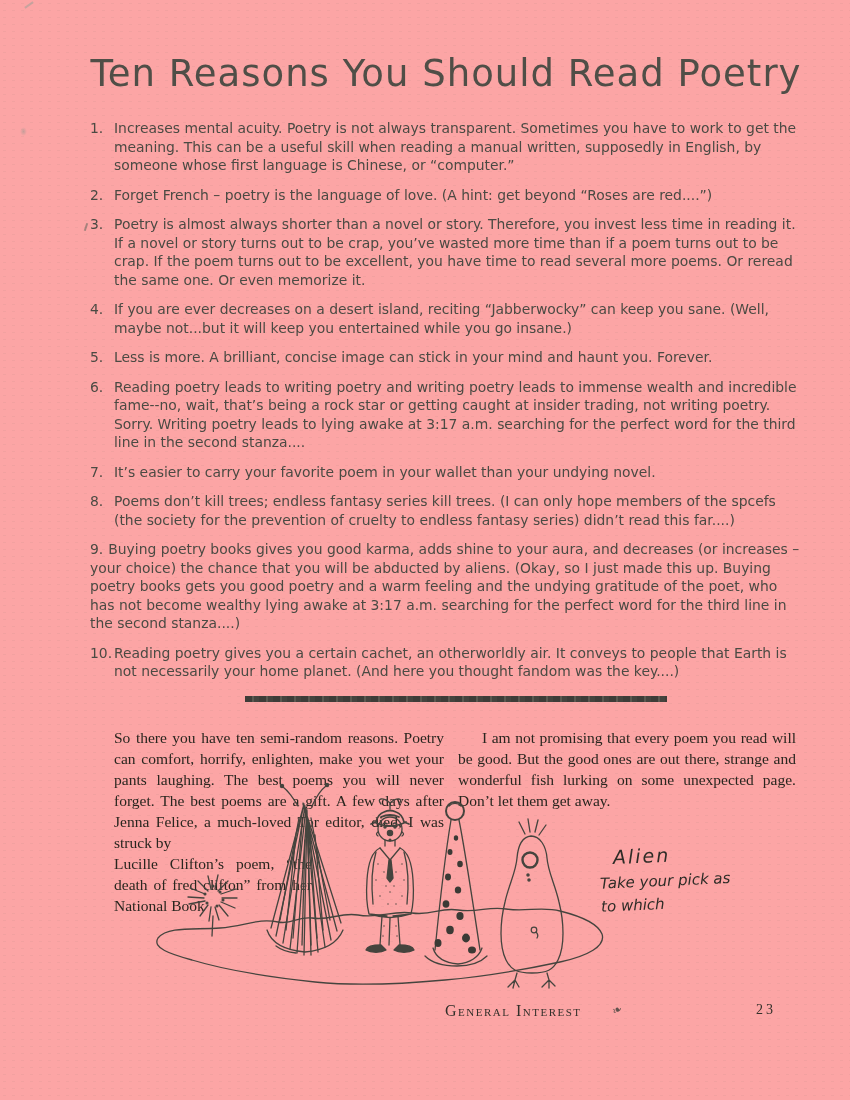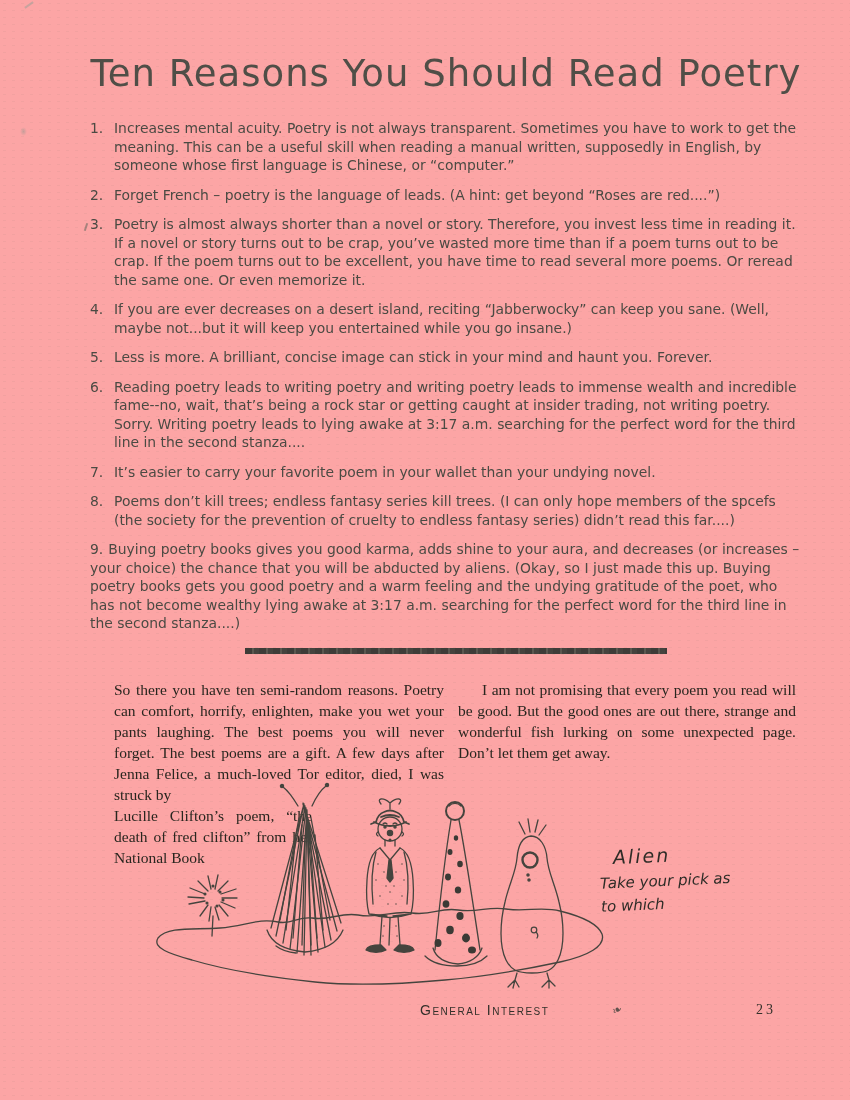--- a/index.html
+++ b/index.html
@@ -49,23 +49,23 @@
   
   .annotation{
     position:absolute;left:600px;top:842px;width:215px;
     transform:rotate(-2.5deg);font-style:italic;color:#2e2c27;
   }
   .annotation .a1{font-size:19px;margin:0 0 4px 14px;letter-spacing:2px;}
   .annotation .a2,.annotation .a3{font-size:15px;line-height:23px;margin:0;}
 
   
   .footer-section{
-    position:absolute;left:420px;top:1002px;
-    font-family:Liberation Sans, sans-serif;font-variant:small-caps;
-    font-size:14px;letter-spacing:1.5px;color:#33302a;
+    position:absolute;left:445px;top:1002px;
+    font-family:Liberation Serif, serif;font-variant:small-caps;
+    font-size:16px;letter-spacing:1.5px;color:#33302a;
   }
   .footer-ornament{
     position:absolute;left:612px;top:1003px;font-size:12px;
     transform:rotate(-25deg);color:#46443e;opacity:.85;
   }
   .footer-page{
     position:absolute;left:756px;top:1002px;
     font-family:Liberation Serif, serif;font-size:14px;letter-spacing:3px;color:#33302a;
   }
 
@@ -86,21 +86,21 @@
   <div class="content">
     <h1 class="title">Ten Reasons You Should Read Poetry</h1>
 
     <div class="reasons">
       <div class="reason">
         <span class="rnum">1.</span>
         <div class="rtext">Increases mental acuity. Poetry is not always transparent. Sometimes you have to work to get the meaning. This can be a useful skill when reading a manual written, supposedly in English, by someone whose first language is Chinese, or “computer.”</div>
       </div>
       <div class="reason">
         <span class="rnum">2.</span>
-        <div class="rtext">Forget French – poetry is the language of leads. (A hint: get beyond “Roses are red....”)</div>
+        <div class="rtext">Forget French – poetry is the language of love. (A hint: get beyond “Roses are red....”)</div>
       </div>
       <div class="reason">
         <span class="rnum">3.</span>
         <div class="rtext">Poetry is almost always shorter than a novel or story. Therefore, you invest less time in reading it. If a novel or story turns out to be crap, you’ve wasted more time than if a poem turns out to be crap. If the poem turns out to be excellent, you have time to read several more poems. Or reread the same one. Or even memorize it.</div>
       </div>
       <div class="reason">
         <span class="rnum">4.</span>
         <div class="rtext">If you are ever decreases on a desert island, reciting “Jabberwocky” can keep you sane. (Well, maybe not...but it will keep you entertained while you go insane.)</div>
       </div>
       <div class="reason">
@@ -114,20 +114,24 @@
       <div class="reason">
         <span class="rnum">7.</span>
         <div class="rtext">It’s easier to carry your favorite poem in your wallet than your undying novel.</div>
       </div>
       <div class="reason">
         <span class="rnum">8.</span>
         <div class="rtext">Poems don’t kill trees; endless fantasy series kill trees. (I can only hope members of the spcefs (the society for the prevention of cruelty to endless fantasy series) didn’t read this far....)</div>
       </div>
       <div class="reason flush">
         <span class="rnum-inline">9.</span><span>Buying poetry books gives you good karma, adds shine to your aura, and decreases (or increases – your choice) the chance that you will be abducted by aliens. (Okay, so I just made this up. Buying poetry books gets you good poetry and a warm feeling and the undying gratitude of the poet, who has not become wealthy lying awake at 3:17 a.m. searching for the perfect word for the third line in the second stanza....)</span>
+      </div>
+      <div class="reason">
+        <span class="rnum">10.</span>
+        <div class="rtext">Reading poetry gives you a certain cachet, an otherworldly air. It conveys to people that Earth is not necessarily your home planet. (And here you thought fandom was the key....)</div>
       </div>
     </div>
 
     <div class="divider-bar"></div>
 
     <div class="columns">
       <div class="col col-left">
         <p>So there you have ten semi-random reasons. Poetry can comfort, horrify, enlighten, make you wet your pants laughing. The best poems you will never forget. The best poems are a gift. A few days after Jenna Felice, a much-loved Tor editor, died, I was struck by</p>
         <p class="narrow">Lucille Clifton’s poem, “the death of fred clifton” from her National Book</p>
       </div>

